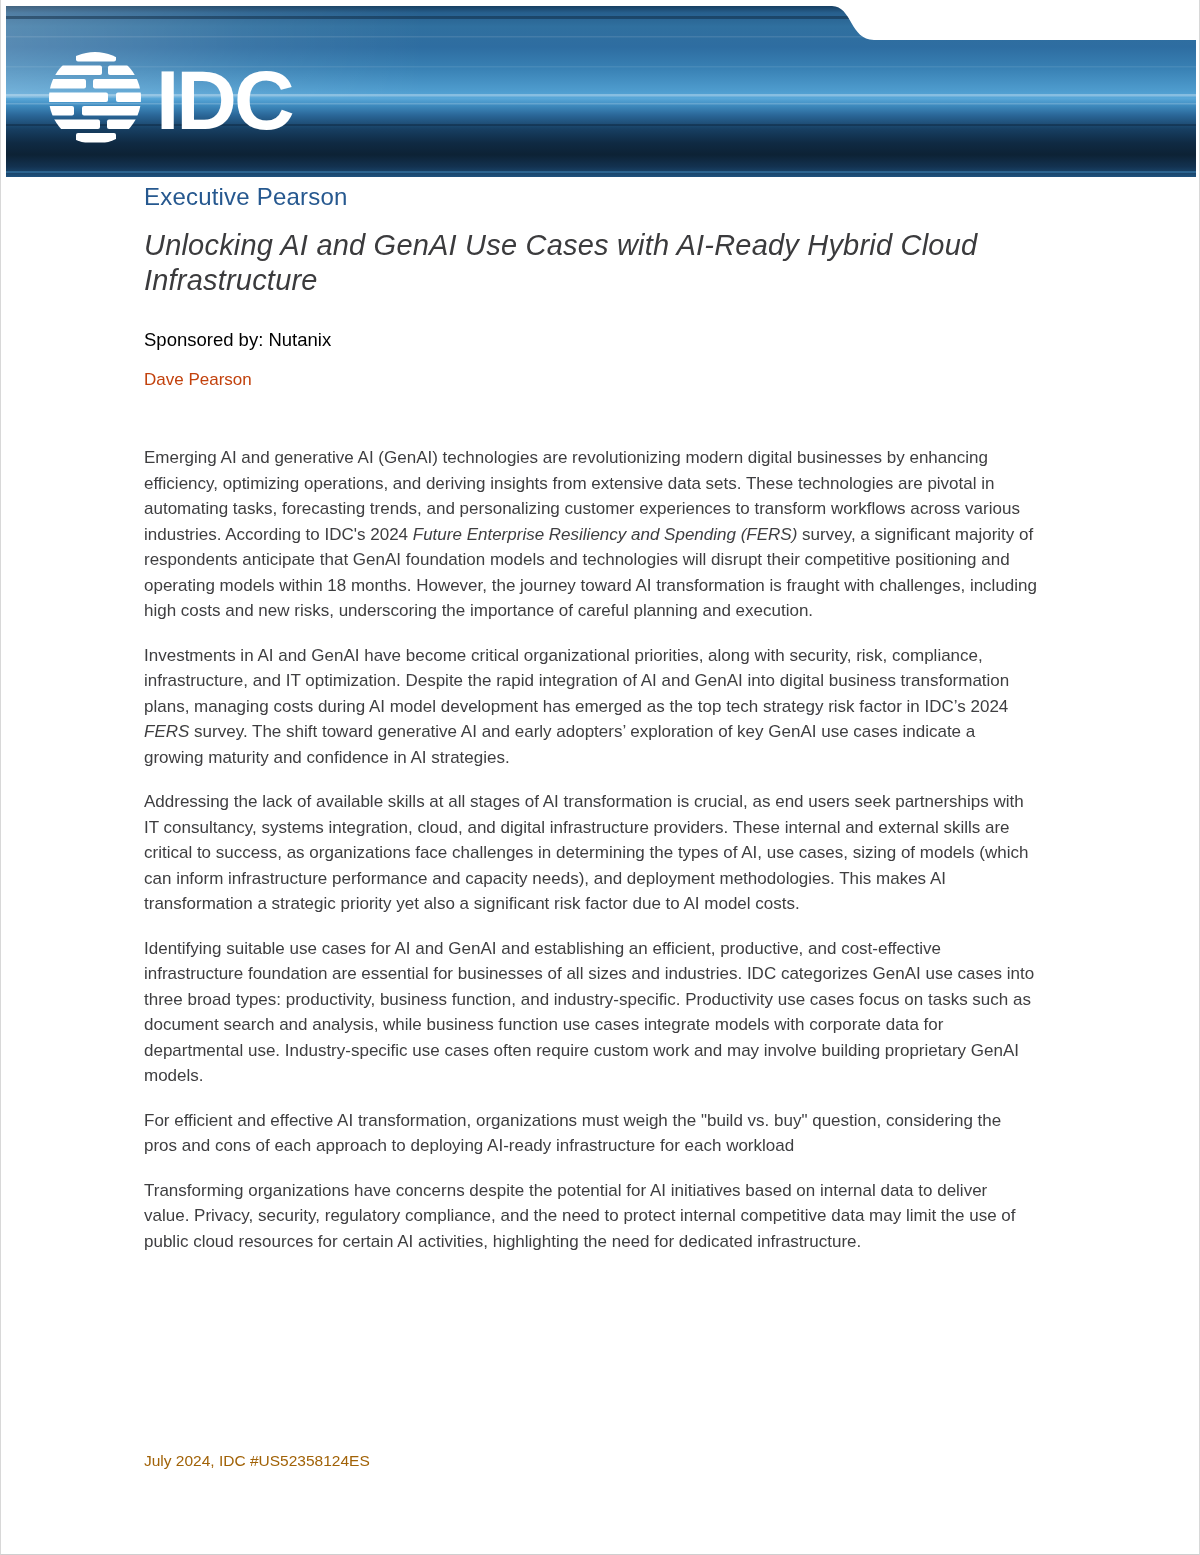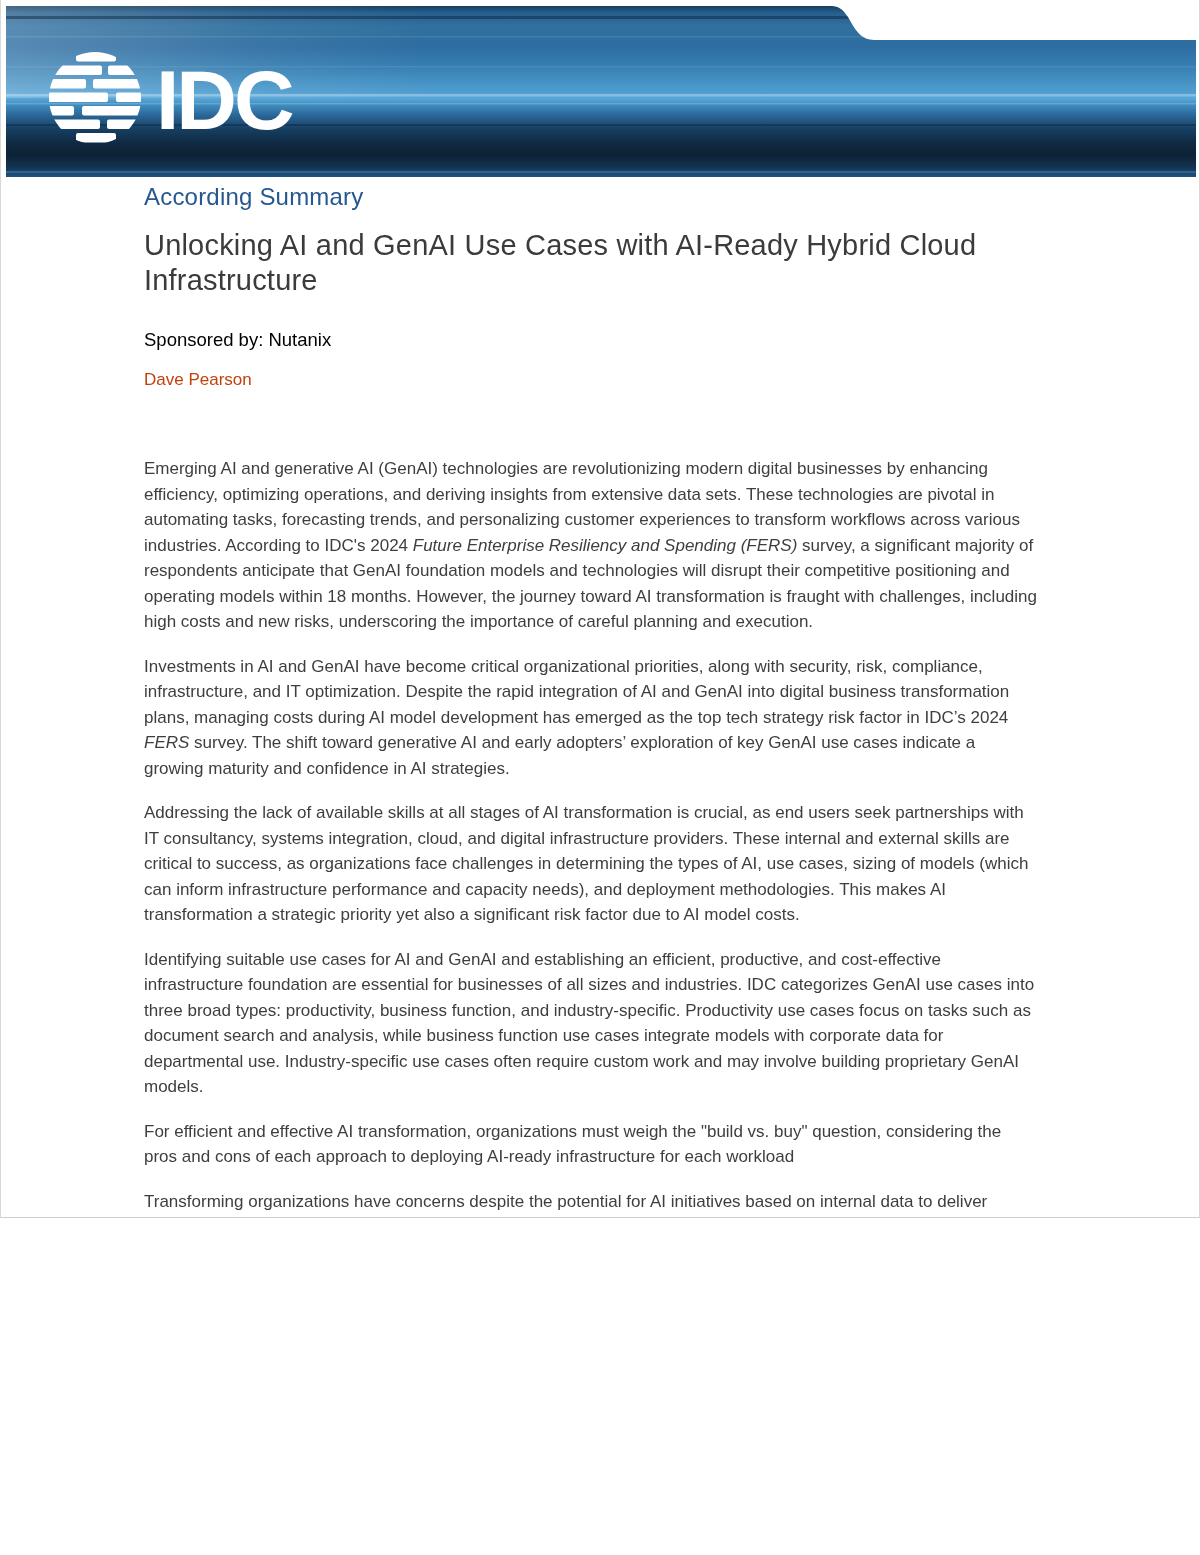--- a/index.html
+++ b/index.html
@@ -4,21 +4,21 @@
 <style>
   html, body {
     margin: 0;
     padding: 0;
     background: #ffffff;
     font-family: "Liberation Sans", sans-serif;
   }
   .page {
     position: relative;
     width: 1200px;
-    height: 1218px;
+    height: 1555px;
     background: #ffffff;
     box-sizing: border-box;
     border-left: 1px solid #d8d8d8;
     border-right: 1px solid #d8d8d8;
     border-bottom: 1px solid #cfcfcf;
     overflow: hidden;
   }
   .banner {
     position: absolute;
     top: 6px;
@@ -44,34 +44,35 @@
     font-size: 24px;
     color: #26588f;
     letter-spacing: 0.2px;
   }
   .doc-title {
     top: 228px;
     font-size: 29px;
     line-height: 35px;
     color: #3b3b3d;
     letter-spacing: 0.2px;
+    font-style: italic;
   }
   .sponsor {
     top: 329px;
     font-size: 18.5px;
     color: #000000;
   }
   .author-block {
     top: 367px;
     font-size: 17px;
     line-height: 26px;
     color: #c2410c;
   }
   .doc-body {
-    top: 456px;
+    top: 445px;
     font-size: 17px;
     line-height: 25.5px;
     color: #3e3e40;
   }
   .doc-body p {
     margin: 0 0 19px 0;
   }
   .doc-body em { font-style: italic; }
   .doc-footer {
     position: absolute;
@@ -144,21 +145,21 @@
           <rect x="36" y="56" width="62" height="9.5" rx="2"></rect>
           <rect x="4" y="69.5" width="50" height="9.5" rx="2"></rect>
           <rect x="61" y="69.5" width="33" height="9.5" rx="2"></rect>
           <rect x="30" y="83" width="40" height="9.5" rx="2"></rect>
         </g>
       </g>
       <text x="110" y="79" font-family="Liberation Sans, sans-serif" font-size="84" font-weight="bold" letter-spacing="-3" fill="#ffffff">IDC</text>
     </svg>
   </div>
 
-  <div class="content kicker" style="position:absolute;">According Summary</div>
+  <div class="content kicker" style="position:absolute;">Executive Pearson</div>
 
   <div class="content doc-title" style="position:absolute;">Unlocking AI and GenAI Use Cases with AI-Ready Hybrid Cloud Infrastructure</div>
 
   <div class="content sponsor" style="position:absolute;">Sponsored by: Nutanix</div>
 
   <div class="content author-block" style="position:absolute;">
     <div>Dave Pearson</div>
   </div>
 
   <div class="content doc-body" style="position:absolute;" id="doc-body">

